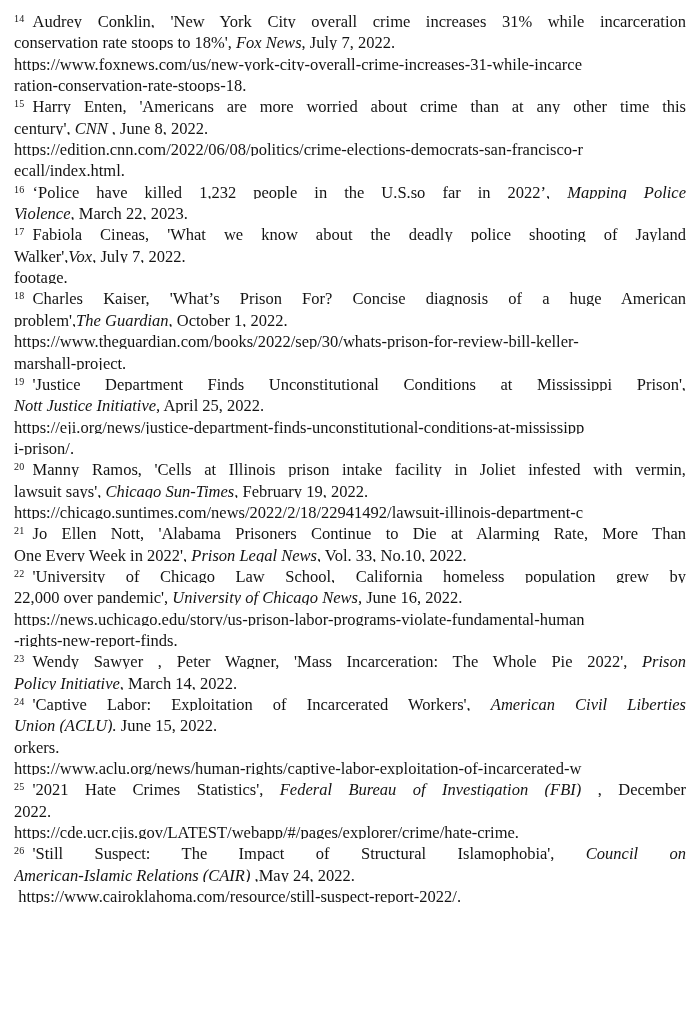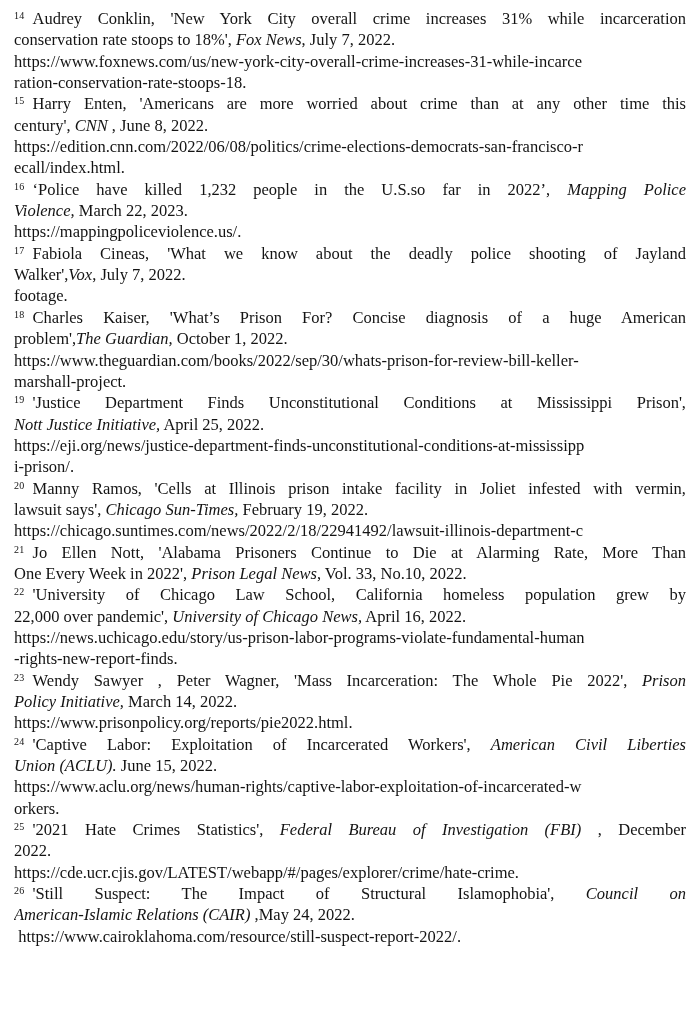--- a/index.html
+++ b/index.html
@@ -10,21 +10,21 @@
     font-family: "Liberation Serif", "DejaVu Serif", serif;
     color: #131313;
     overflow: hidden;
   }
   #doc {
     padding: 7px 14px 0 14px;
   }
   .footnote { margin: 0; }
   .line {
     height: 21.35px;
-    line-height: 24px;
+    line-height: 29px;
     font-size: 16.5px;
     white-space: pre;          
     overflow: hidden;
     text-align: left;
   }
   .line.j {
     white-space: normal;       
     text-align: justify;
     text-align-last: justify;
   }
@@ -56,21 +56,20 @@
     </div>
     <div class="footnote">
       <div class="line j"><sup class="fnnum">15</sup><span>Harry Enten, 'Americans are more worried about crime than at any other time this</span></div>
       <div class="line"><span>century', </span><span class="it">CNN</span><span> , June 8, 2022.</span></div>
       <div class="line"><span>https://edition.cnn.com/2022/06/08/politics/crime-elections-democrats-san-francisco-r</span></div>
       <div class="line"><span>ecall/index.html.</span></div>
     </div>
     <div class="footnote">
       <div class="line j"><sup class="fnnum">16</sup><span>‘Police have killed 1,232 people in the U.S.so far in 2022’, </span><span class="it">Mapping Police</span></div>
       <div class="line"><span class="it">Violence,</span><span> March 22, 2023.</span></div>
-      <div class="line"><span>https://mappingpoliceviolence.us/.</span></div>
     </div>
     <div class="footnote">
       <div class="line j"><sup class="fnnum">17</sup><span>Fabiola Cineas, 'What we know about the deadly police shooting of Jayland</span></div>
       <div class="line"><span>Walker',</span><span class="it">Vox</span><span>, July 7, 2022.</span></div>
       <div class="line"><span>footage.</span></div>
     </div>
     <div class="footnote">
       <div class="line j"><sup class="fnnum">18</sup><span>Charles Kaiser, 'What’s Prison For? Concise diagnosis of a huge American</span></div>
       <div class="line"><span>problem',</span><span class="it">The Guardian,</span><span> October 1, 2022.</span></div>
       <div class="line"><span>https://www.theguardian.com/books/2022/sep/30/whats-prison-for-review-bill-keller-</span></div>
@@ -86,34 +85,33 @@
       <div class="line j"><sup class="fnnum">20</sup><span>Manny Ramos, 'Cells at Illinois prison intake facility in Joliet infested with vermin,</span></div>
       <div class="line"><span>lawsuit says', </span><span class="it">Chicago Sun-Times,</span><span> February 19, 2022.</span></div>
       <div class="line"><span>https://chicago.suntimes.com/news/2022/2/18/22941492/lawsuit-illinois-department-c</span></div>
     </div>
     <div class="footnote">
       <div class="line j"><sup class="fnnum">21</sup><span>Jo Ellen Nott, 'Alabama Prisoners Continue to Die at Alarming Rate, More Than</span></div>
       <div class="line"><span>One Every Week in 2022', </span><span class="it">Prison Legal News</span><span>, Vol. 33, No.10, 2022.</span></div>
     </div>
     <div class="footnote">
       <div class="line j"><sup class="fnnum">22</sup><span>'University of Chicago Law School, California homeless population grew by</span></div>
-      <div class="line"><span>22,000 over pandemic', </span><span class="it">University of Chicago News,</span><span> April 16, 2022.</span></div>
+      <div class="line"><span>22,000 over pandemic', </span><span class="it">University of Chicago News,</span><span> June 16, 2022.</span></div>
       <div class="line"><span>https://news.uchicago.edu/story/us-prison-labor-programs-violate-fundamental-human</span></div>
       <div class="line"><span>-rights-new-report-finds.</span></div>
     </div>
     <div class="footnote">
       <div class="line j"><sup class="fnnum">23</sup><span>Wendy Sawyer , Peter Wagner, 'Mass Incarceration: The Whole Pie 2022', </span><span class="it">Prison</span></div>
       <div class="line"><span class="it">Policy Initiative,</span><span> March 14, 2022.</span></div>
-      <div class="line"><span>https://www.prisonpolicy.org/reports/pie2022.html.</span></div>
     </div>
     <div class="footnote">
       <div class="line j"><sup class="fnnum">24</sup><span>'Captive Labor: Exploitation of Incarcerated Workers', </span><span class="it">American Civil Liberties</span></div>
       <div class="line"><span class="it">Union (ACLU).</span><span> June 15, 2022.</span></div>
+      <div class="line"><span>orkers.</span></div>
       <div class="line"><span>https://www.aclu.org/news/human-rights/captive-labor-exploitation-of-incarcerated-w</span></div>
-      <div class="line"><span>orkers.</span></div>
     </div>
     <div class="footnote">
       <div class="line j"><sup class="fnnum">25</sup><span>'2021 Hate Crimes Statistics', </span><span class="it">Federal Bureau of Investigation (FBI)</span><span> , December</span></div>
       <div class="line"><span>2022.</span></div>
       <div class="line"><span>https://cde.ucr.cjis.gov/LATEST/webapp/#/pages/explorer/crime/hate-crime.</span></div>
     </div>
     <div class="footnote">
       <div class="line j"><sup class="fnnum">26</sup><span>'Still Suspect: The Impact of Structural Islamophobia', </span><span class="it">Council on</span></div>
       <div class="line"><span class="it">American-Islamic Relations (CAIR)</span><span> ,May 24, 2022.</span></div>
       <div class="line"><span> https://www.cairoklahoma.com/resource/still-suspect-report-2022/.</span></div>

